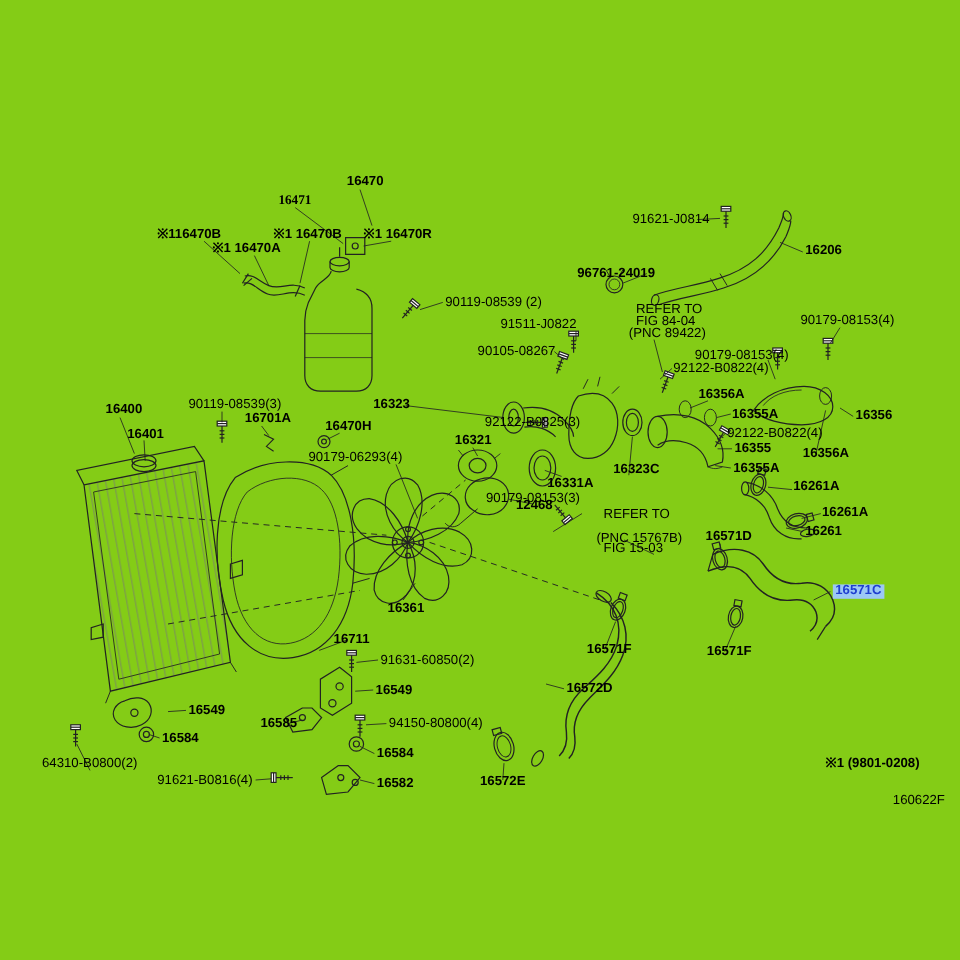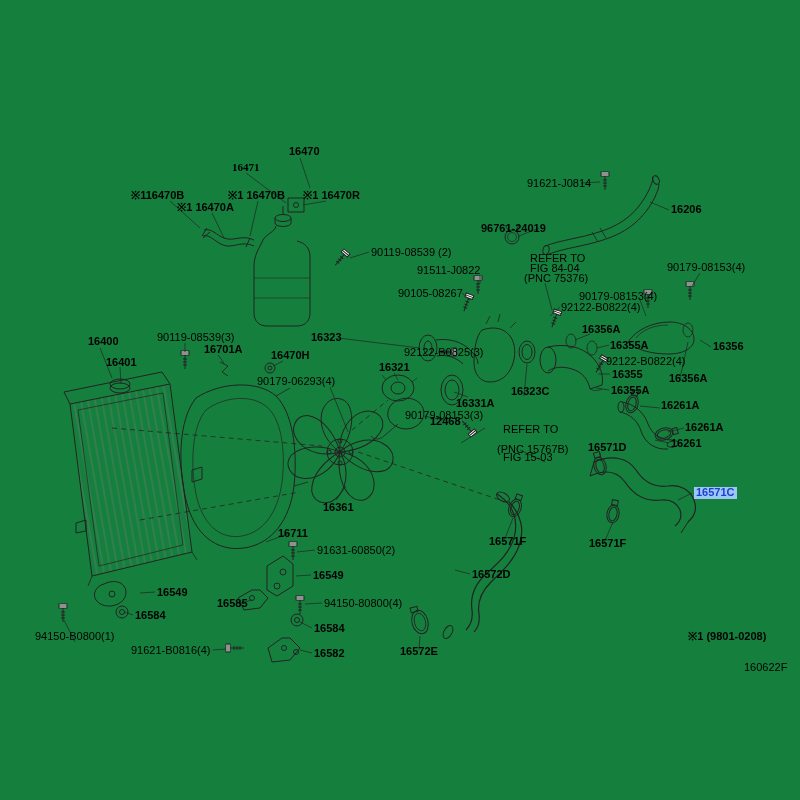--- a/index.html
+++ b/index.html
@@ -1,17 +1,17 @@
 <!DOCTYPE html>
 <html><head>
 <meta charset="utf-8">
 <style>
   html,body{margin:0;padding:0;background:#ffffff;}
   body{width:800px;height:800px;font-family:"Liberation Sans",sans-serif;}
-  .canvas{position:relative;width:800px;height:800px;background:#15803d;overflow:hidden;}
+  .canvas{position:relative;width:800px;height:800px;background:#84cc16;overflow:hidden;}
   .canvas svg{position:absolute;left:0;top:0;}
   .label-layer{position:absolute;left:0;top:0;width:800px;height:800px;}
   .part-label{position:absolute;font-size:11px;line-height:1.05;color:#000;white-space:nowrap;}
   .part-label.bold{font-weight:bold;}
   .part-label.small{font-size:11px;}
   .footnote{font-weight:bold;}
   .fig-code{font-size:11px;}
 </style>
 </head>
 <body>
@@ -292,21 +292,21 @@
       <div class="part-label bold" style="left: 303px; top: 190px;">※1 16470R</div>
       <div class="part-label" style="left: 371px; top: 247px;">90119-08539 (2)</div>
       <div class="part-label" style="left: 417px; top: 265px;">91511-J0822</div>
       <div class="part-label" style="left: 398px; top: 288px;">90105-08267</div>
       <div class="part-label" style="left: 527px; top: 178px;">91621-J0814</div>
       <div class="part-label" style="left: 481px; top: 223px; font-weight: bold;">96761-24019</div>
       <div class="part-label bold" style="left: 671px; top: 204px;">16206</div>
       <div class="part-label" style="left: 667px; top: 262px;">90179-08153(4)</div>
       <div class="part-label small" style="left: 530px; top: 253px;">REFER TO</div>
       <div class="part-label small" style="left: 530px; top: 263px;">FIG 84-04</div>
-      <div class="part-label small" style="left: 524px; top: 273px;">(PNC 75376)</div>
+      <div class="part-label small" style="left: 524px; top: 273px;">(PNC 89422)</div>
       <div class="part-label" style="left: 579px; top: 291px;">90179-08153(4)</div>
       <div class="part-label" style="left: 561px; top: 302px;">92122-B0822(4)</div>
       <div class="part-label bold" style="left: 582px; top: 324px;">16356A</div>
       <div class="part-label bold" style="left: 610px; top: 340px;">16355A</div>
       <div class="part-label bold" style="left: 713px; top: 341px;">16356</div>
       <div class="part-label" style="left: 606px; top: 356px;">92122-B0822(4)</div>
       <div class="part-label bold" style="left: 612px; top: 369px;">16355</div>
       <div class="part-label bold" style="left: 611px; top: 385px;">16355A</div>
       <div class="part-label bold" style="left: 669px; top: 373px;">16356A</div>
       <div class="part-label bold" style="left: 311px; top: 332px;">16323</div>
@@ -335,21 +335,21 @@
       <div class="part-label bold" style="left: 472px; top: 569px;">16572D</div>
       <div class="part-label bold" style="left: 400px; top: 646px;">16572E</div>
       <div class="part-label bold" style="left: 323px; top: 502px;">16361</div>
       <div class="part-label bold" style="left: 278px; top: 528px;">16711</div>
       <div class="part-label" style="left: 317px; top: 545px;">91631-60850(2)</div>
       <div class="part-label bold" style="left: 313px; top: 570px;">16549</div>
       <div class="part-label bold" style="left: 217px; top: 598px; text-align: right;">16585</div>
       <div class="part-label" style="left: 324px; top: 598px;">94150-80800(4)</div>
       <div class="part-label bold" style="left: 314px; top: 623px;">16584</div>
       <div class="part-label bold" style="left: 314px; top: 648px;">16582</div>
-      <div class="part-label" style="left: 35px; top: 631px;">94150-B0800(1)</div>
+      <div class="part-label" style="left: 35px; top: 631px;">64310-B0800(2)</div>
       <div class="part-label bold" style="left: 135px; top: 610px;">16584</div>
       <div class="part-label bold" style="left: 157px; top: 587px;">16549</div>
       <div class="part-label" style="left: 131px; top: 645px;">91621-B0816(4)</div>
     </div>
 
 <div class="part-label footnote" style="left:688px;top:631px">※1 (9801-0208)</div>
 <div class="part-label fig-code" style="left:744px;top:662px">160622F</div>
 
 </div>
 

